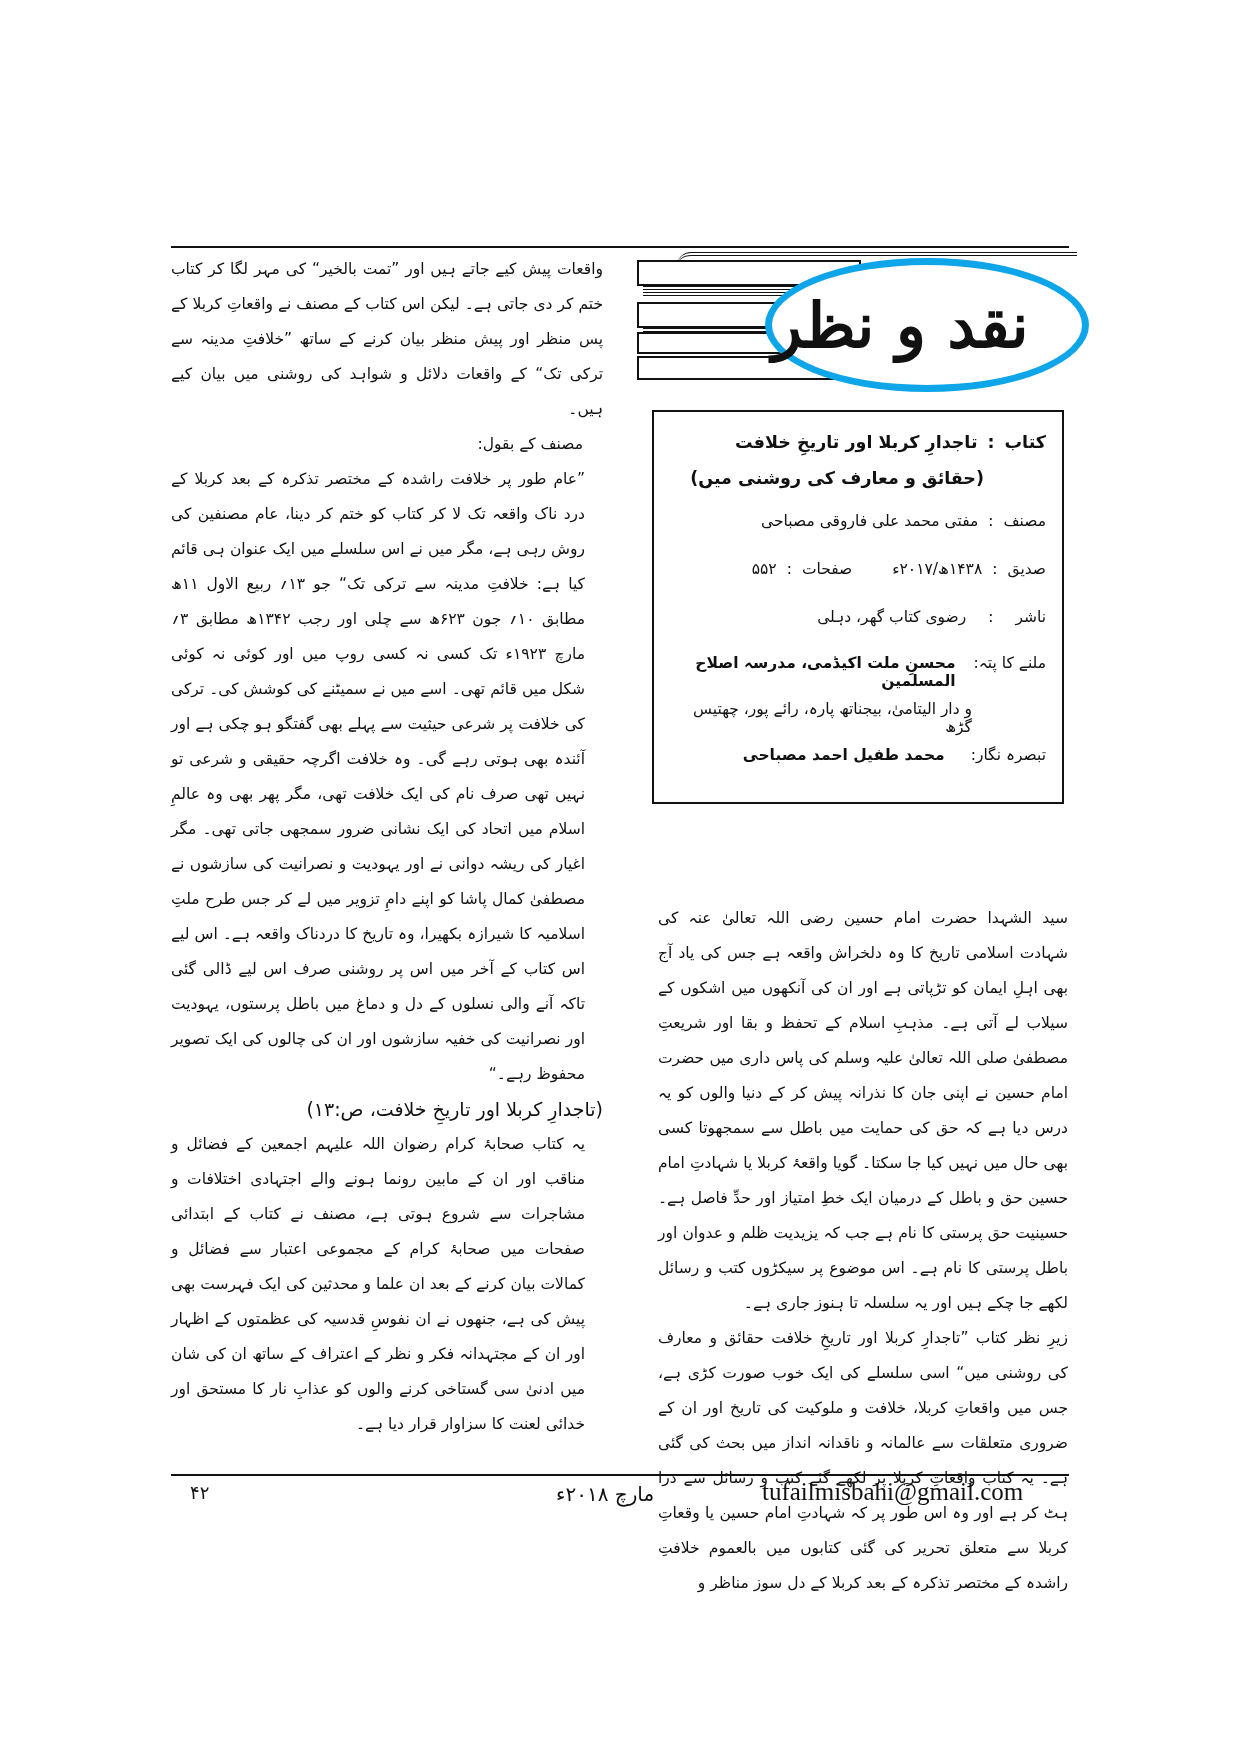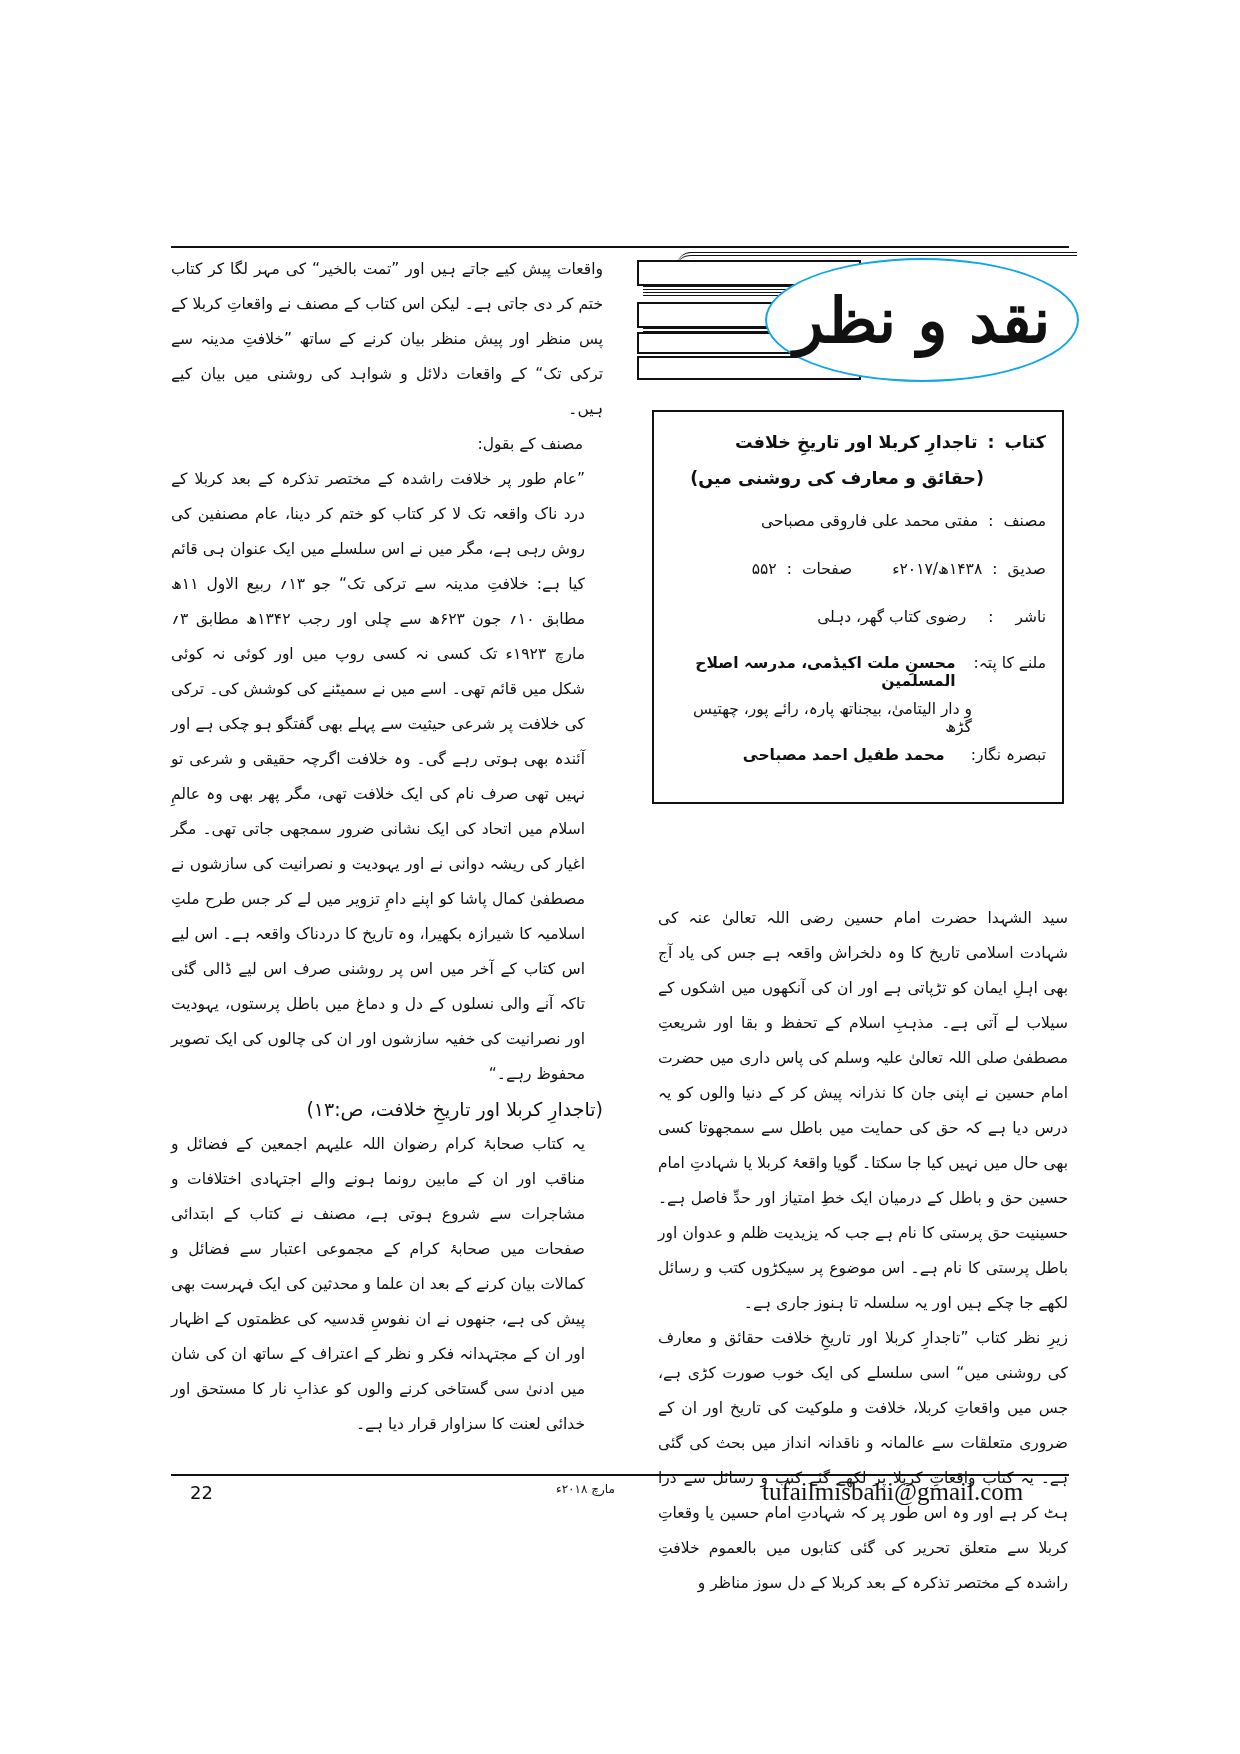--- a/index.html
+++ b/index.html
@@ -14,37 +14,37 @@
   .col p { margin:0; }
   .col .indent { padding-right:18px; }
   .col .cite { font-size:19px; }
   .col .heading { padding-right:20px; }
 
   
   .header-graphic { position:absolute; left:637px; top:252px; width:432px; height:132px; }
   .stripe { position:absolute; left:0; width:220px; border:2px solid #111; background:#fff; }
   .stripe-lines { position:absolute; left:6px; height:12px; width:240px;
     background:repeating-linear-gradient(#111 0 1px, #fff 1px 3px); }
-  .oval { position:absolute; left:128px; top:6px; width:310px; height:120px; border:2px solid #0ea5e9; border-radius:50%; background:#fff;
-    display:flex; align-items:center; justify-content:center; direction:rtl; }
+  .oval { position:absolute; left:128px; top:6px; width:310px; height:120px; border:7px solid #0ea5e9; border-radius:50%; background:#fff;
+    display:flex; align-items:center; justify-content:flex-end; direction:rtl; }
   .oval span { font-family:"DejaVu Serif", serif; font-weight:bold; font-size:62px; letter-spacing:2px; }
   .top-arc { position:absolute; left:40px; top:0; width:400px; height:10px; border-top:4px double #111; border-top-left-radius:40px; }
 
   
   .info-box { position:absolute; left:652px; top:410px; width:408px; height:390px; border:2px solid #111; direction:rtl; font-family:"DejaVu Sans", sans-serif; }
   .info-row { position:absolute; right:16px; left:12px; display:flex; align-items:baseline; font-size:15.5px; }
   .info-label { white-space:nowrap; }
   .info-colon { margin:0 10px; }
   .title-line { font-weight:bold; font-size:17.5px; }
   .pages-group { margin-right:40px; display:flex; align-items:baseline; }
 
   
   .footer { position:absolute; top:1482px; height:30px; font-size:18px; }
   .footer-page { left:190px; font-family:"DejaVu Sans", sans-serif; direction:rtl; }
-  .footer-date { left:556px; font-family:"DejaVu Sans", sans-serif; direction:rtl; font-size:12px; }
+  .footer-date { left:556px; font-family:"DejaVu Sans", sans-serif; direction:rtl; font-size:20px; }
   .footer-email { left:762px; font-family:"Liberation Serif", serif; font-size:25px; top:1478px; }
 </style>
 </head>
 <body>
 
 <div class="page">
   <div class="rule-top"></div>
 
   <div class="col col-left">
     <p>واقعات پیش کیے جاتے ہیں اور ”تمت بالخیر“ کی مہر لگا کر کتاب ختم کر دی جاتی ہے۔ لیکن اس کتاب کے مصنف نے واقعاتِ کربلا کے پس منظر اور پیش منظر بیان کرنے کے ساتھ ”خلافتِ مدینہ سے ترکی تک“ کے واقعات دلائل و شواہد کی روشنی میں بیان کیے ہیں۔</p>
@@ -109,16 +109,16 @@
     </div>
   </div>
 
   <div class="col col-right">
     <p>سید الشہدا حضرت امام حسین رضی اللہ تعالیٰ عنہ کی شہادت اسلامی تاریخ کا وہ دلخراش واقعہ ہے جس کی یاد آج بھی اہلِ ایمان کو تڑپاتی ہے اور ان کی آنکھوں میں اشکوں کے سیلاب لے آتی ہے۔ مذہبِ اسلام کے تحفظ و بقا اور شریعتِ مصطفیٰ صلی اللہ تعالیٰ علیہ وسلم کی پاس داری میں حضرت امام حسین نے اپنی جان کا نذرانہ پیش کر کے دنیا والوں کو یہ درس دیا ہے کہ حق کی حمایت میں باطل سے سمجھوتا کسی بھی حال میں نہیں کیا جا سکتا۔ گویا واقعۂ کربلا یا شہادتِ امام حسین حق و باطل کے درمیان ایک خطِ امتیاز اور حدِّ فاصل ہے۔ حسینیت حق پرستی کا نام ہے جب کہ یزیدیت ظلم و عدوان اور باطل پرستی کا نام ہے۔ اس موضوع پر سیکڑوں کتب و رسائل لکھے جا چکے ہیں اور یہ سلسلہ تا ہنوز جاری ہے۔</p>
     <p>زیرِ نظر کتاب ”تاجدارِ کربلا اور تاریخِ خلافت حقائق و معارف کی روشنی میں“ اسی سلسلے کی ایک خوب صورت کڑی ہے، جس میں واقعاتِ کربلا، خلافت و ملوکیت کی تاریخ اور ان کے ضروری متعلقات سے عالمانہ و ناقدانہ انداز میں بحث کی گئی ہے۔ یہ کتاب واقعاتِ کربلا پر لکھے گئے کتب و رسائل سے ذرا ہٹ کر ہے اور وہ اس طور پر کہ شہادتِ امام حسین یا وقعاتِ کربلا سے متعلق تحریر کی گئی کتابوں میں بالعموم خلافتِ راشدہ کے مختصر تذکرہ کے بعد کربلا کے دل سوز مناظر و</p>
   </div>
 
   <div class="rule-bottom"></div>
 
-  <div class="footer footer-page">22</div>
+  <div class="footer footer-page">۴۲</div>
   <div class="footer footer-date">مارچ ۲۰۱۸ء</div>
   <div class="footer footer-email">tufailmisbahi@gmail.com</div>
 </div>
 
 </body></html>

